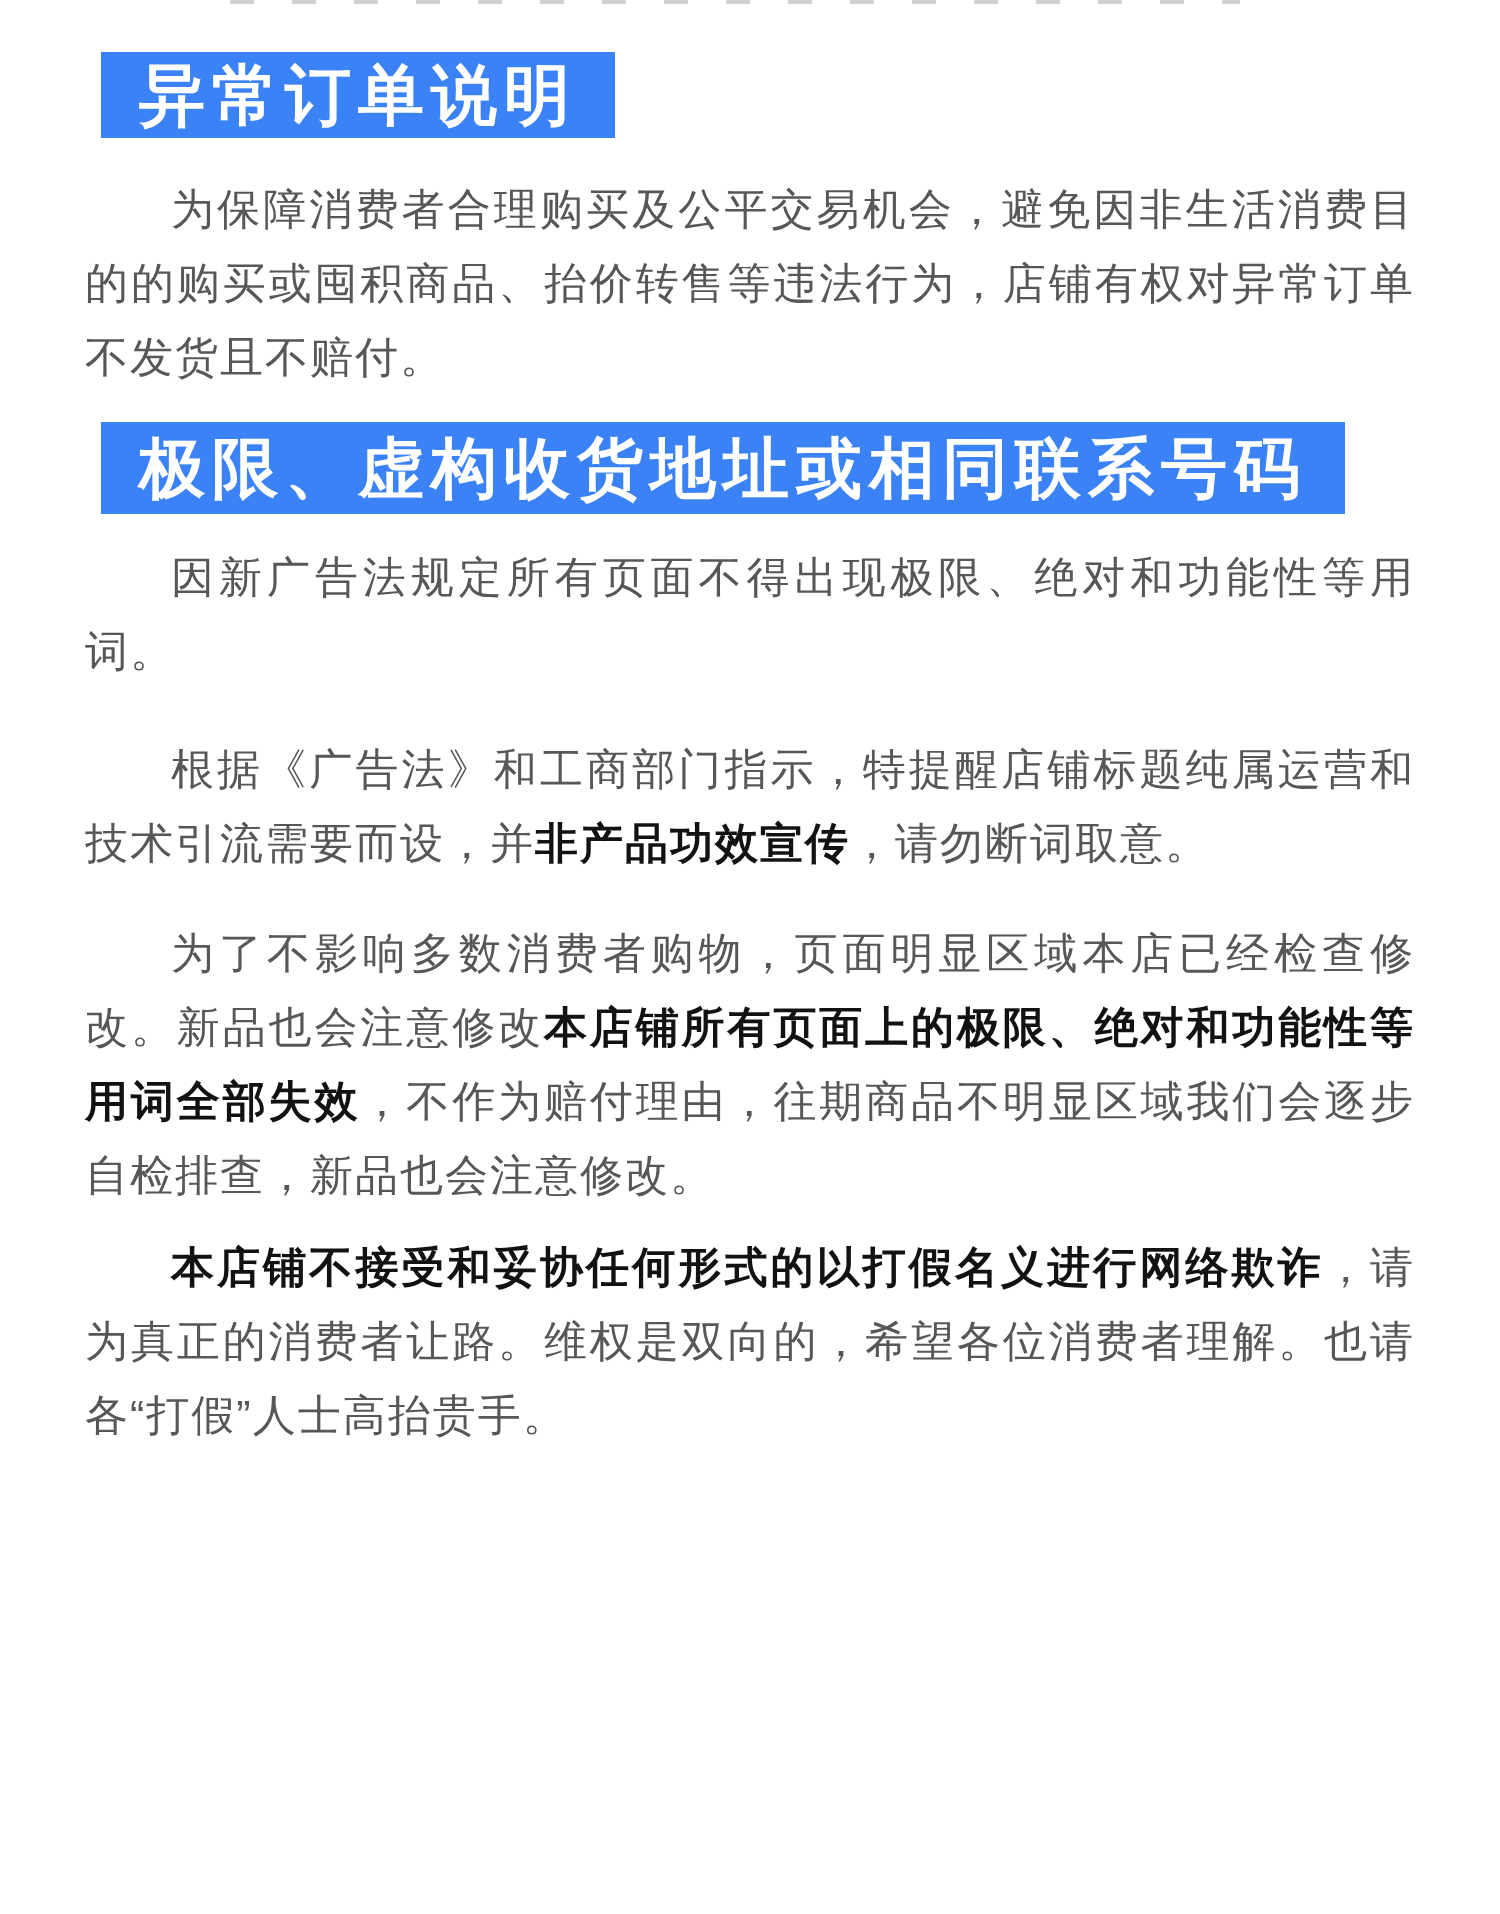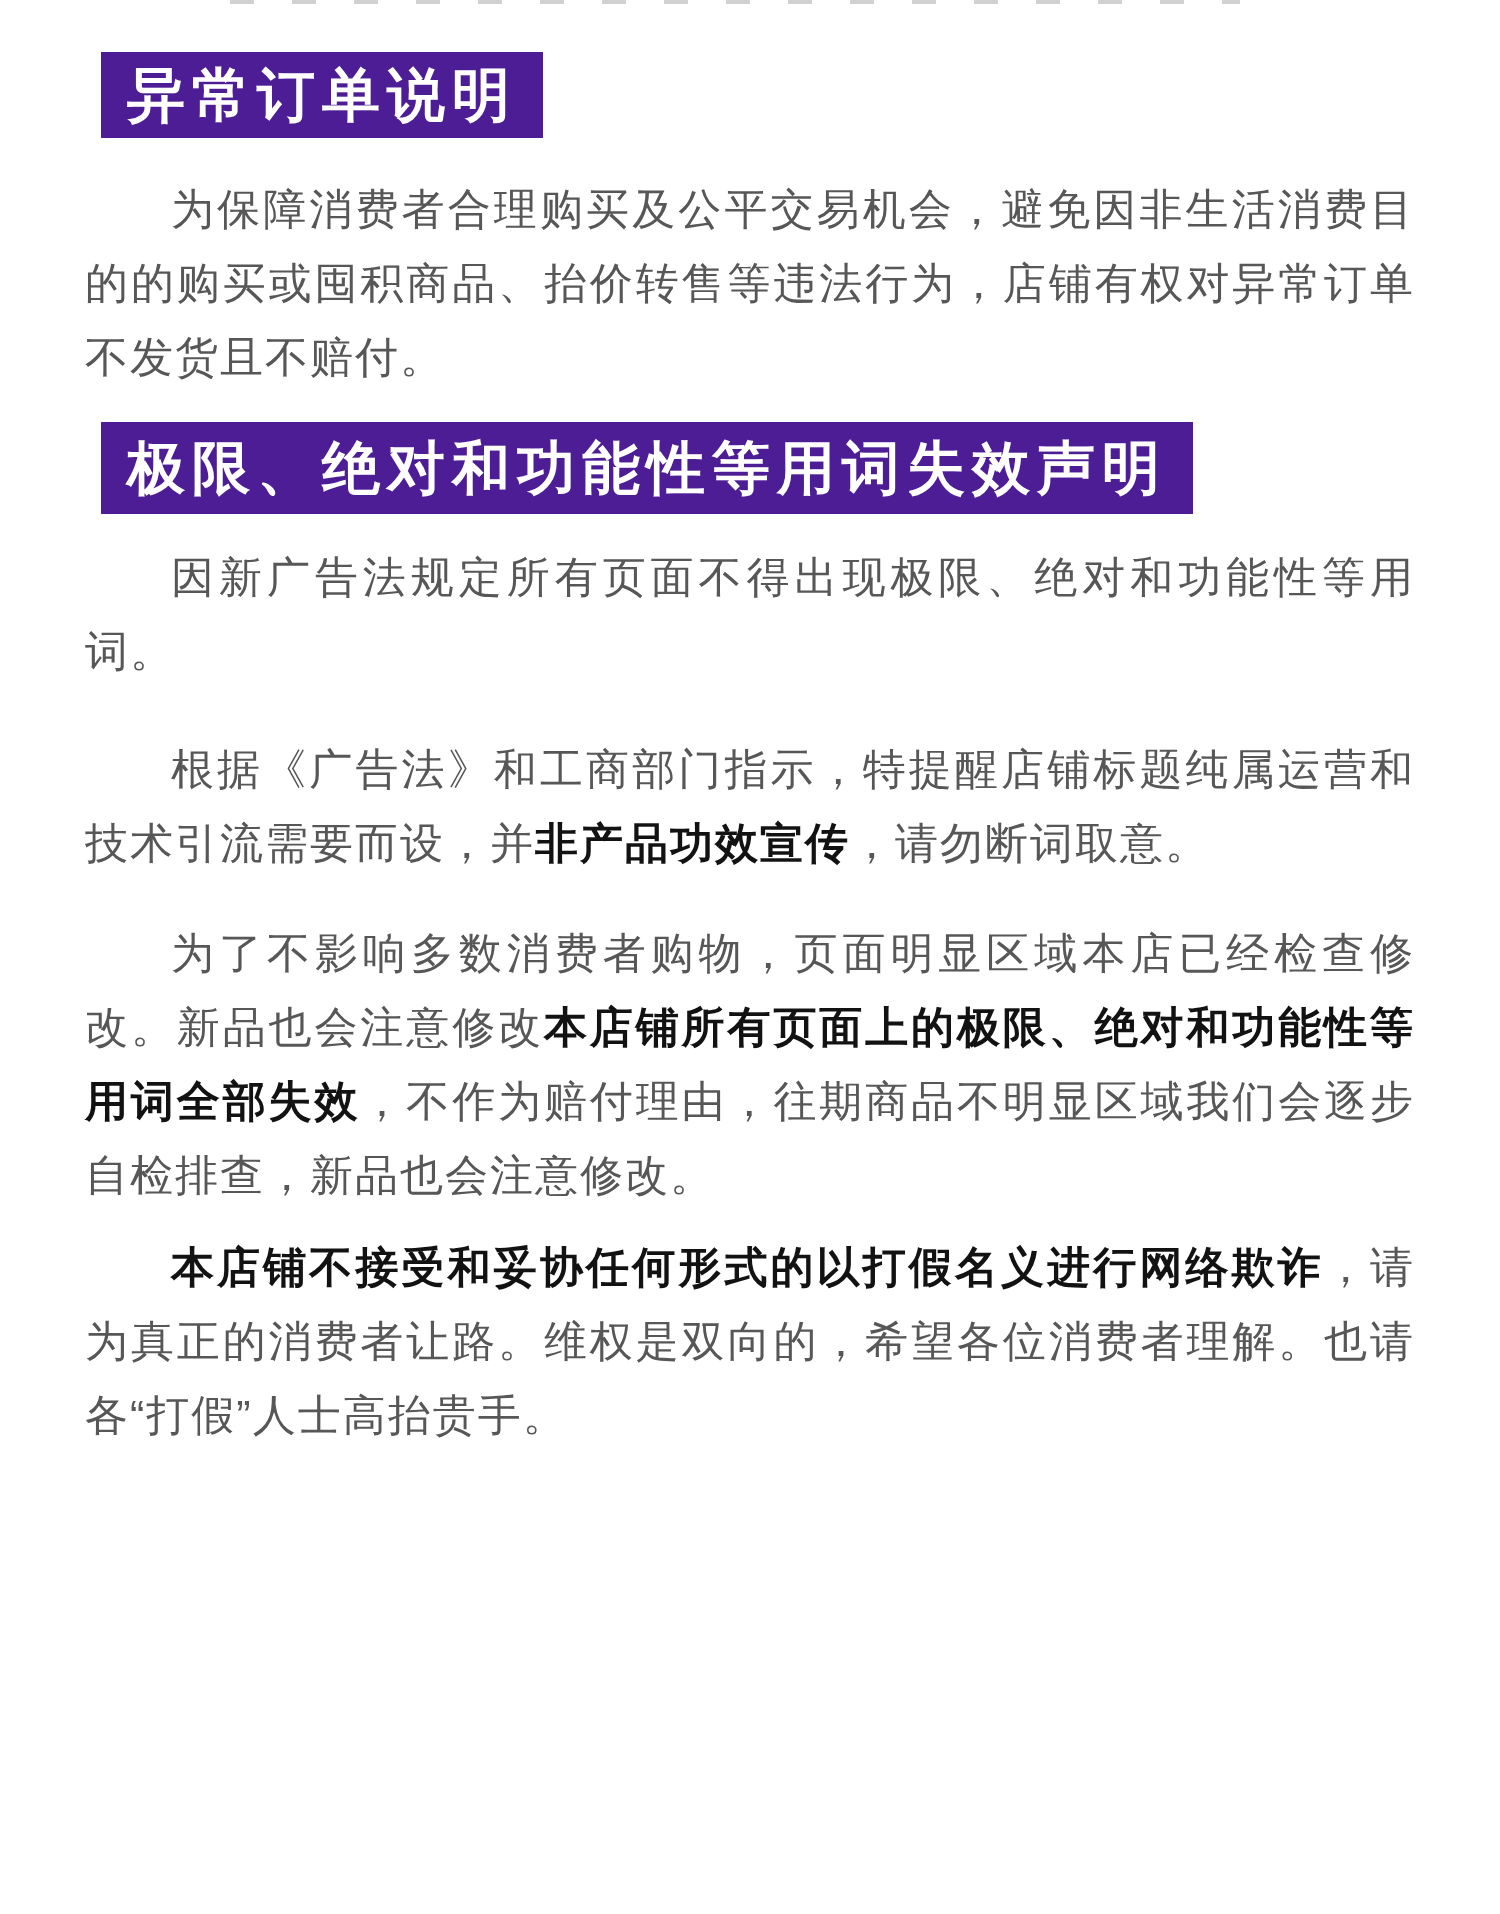--- a/index.html
+++ b/index.html
@@ -29,27 +29,27 @@
       90deg,
       rgba(140,140,140,0.40) 0 24px,
       rgba(255,255,255,0) 24px 62px
     );
     background-position: 0 -2px;
     background-size: auto 6px;
     background-repeat: repeat-x;
   }
   .banner {
     display: inline-block;
-    background: #4c1d95;
+    background: #3b82f6;
     color: #ffffff;
     font-weight: bold;
-    font-size: 58px;
+    font-size: 66px;
     letter-spacing: 7px;
     white-space: nowrap;
-    padding: 0 26px;
+    padding: 0 38px;
   }
   .banner-1 {
     margin: 42px 0 0 16px;
     line-height: 86px;
   }
   .banner-2 {
     margin: 28px 0 0 16px;
     line-height: 92px;
   }
   .para {
@@ -81,21 +81,21 @@
   <div class="top-remnant"></div>
 
   <section class="section">
     <div class="banner banner-1">异常订单说明</div>
 
     <p class="para p1"><span class="seg">为保障消费者合理购买及公平交易机会，避免因非生活消费目的的购买或囤积商品、抬价转售等违法行为，店铺有权对异常订单不发货且不赔付。</span></p>
 
   </section>
 
   <section class="section">
-    <div class="banner banner-2">极限、绝对和功能性等用词失效声明</div>
+    <div class="banner banner-2">极限、虚构收货地址或相同联系号码</div>
 
     <p class="para p4"><span class="seg">因新广告法规定所有页面不得出现极限、绝对和功能性等用词。</span></p>
 
     <p class="para p3"><span class="seg">根据《广告法》和工商部门指示，特提醒店铺标题纯属运营和技术引流需要而设，并</span><span class="seg bold">非产品功效宣传</span><span class="seg">，请勿断词取意。</span></p>
 
     <p class="para p5"><span class="seg">为了不影响多数消费者购物，页面明显区域本店已经检查修改。新品也会注意修改</span><span class="seg bold">本店铺所有页面上的极限、绝对和功能性等用词全部失效</span><span class="seg">，不作为赔付理由，往期商品不明显区域我们会逐步自检排查，新品也会注意修改。</span></p>
 
     <p class="para p6"><span class="seg bold">本店铺不接受和妥协任何形式的以打假名义进行网络欺诈</span><span class="seg">，请为真正的消费者让路。维权是双向的，希望各位消费者理解。也请各“打假”人士高抬贵手。</span></p>
   </section>
 

